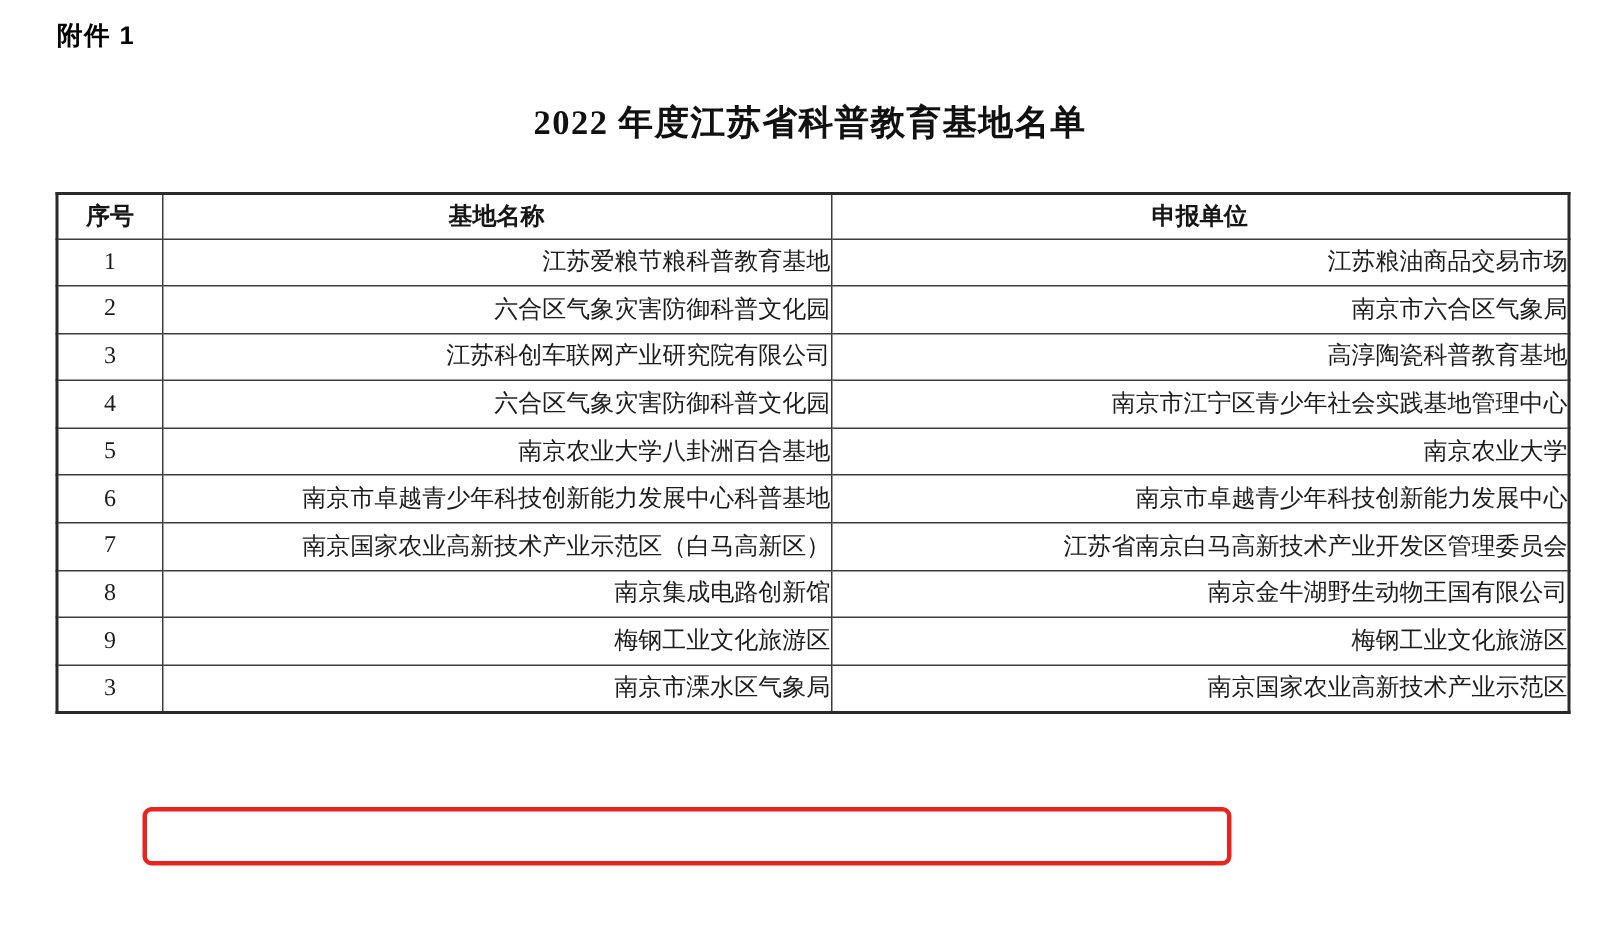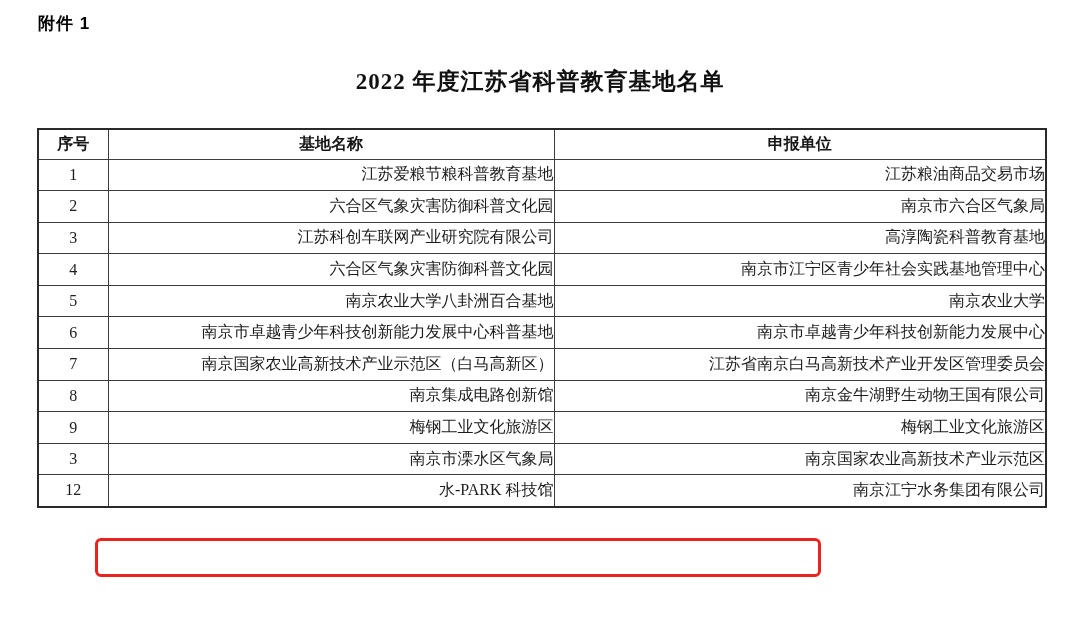--- a/index.html
+++ b/index.html
@@ -152,21 +152,16 @@
     <tr>
       <td class="cell-no">9</td>
       <td class="cell-base">梅钢工业文化旅游区</td>
       <td class="cell-unit">梅钢工业文化旅游区</td>
     </tr>
     <tr>
       <td class="cell-no">3</td>
       <td class="cell-base">南京市溧水区气象局</td>
       <td class="cell-unit">南京国家农业高新技术产业示范区</td>
     </tr>
-    <tr>
-      <td class="cell-no">12</td>
-      <td class="cell-base">水-PARK 科技馆</td>
-      <td class="cell-unit">南京江宁水务集团有限公司</td>
-    </tr>
   </tbody>
 </table>
 
 <div class="highlight-box" style="border-color: rgb(232, 36, 31);"></div>
 
 </body></html>

